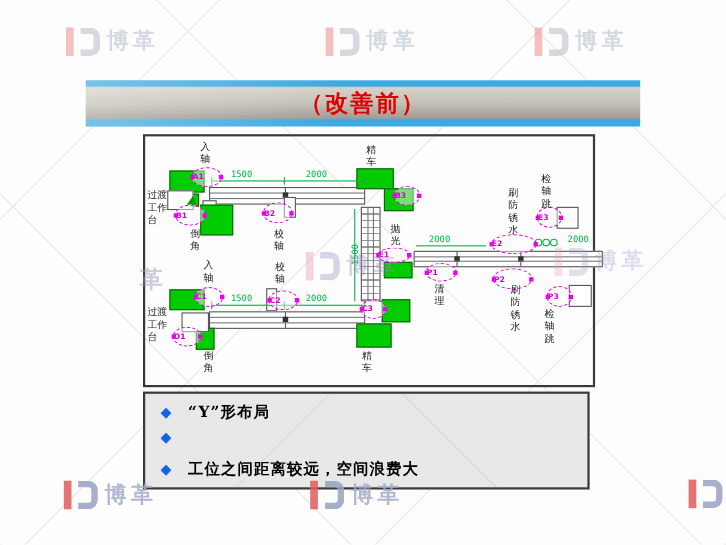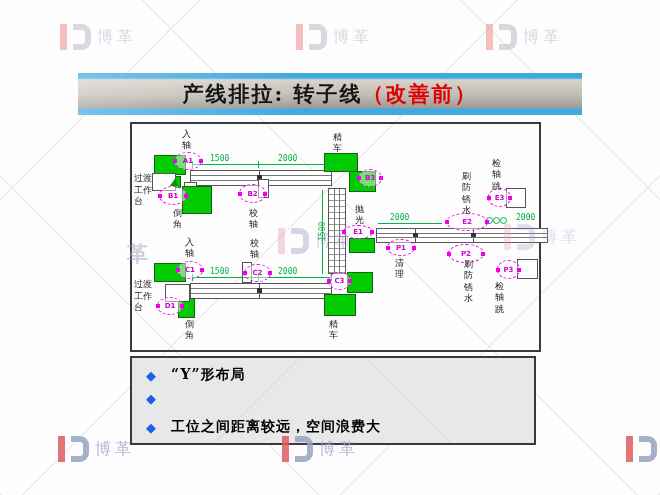--- a/index.html
+++ b/index.html
@@ -8,21 +8,21 @@
     background:
       repeating-linear-gradient(45deg, #ececec 0, #ececec 1.5px, transparent 1.5px, transparent 225px),
       repeating-linear-gradient(-45deg, #ececec 0, #ececec 1.5px, transparent 1.5px, transparent 225px),
       #fdfdfd;
     font-family:"DejaVu Sans", sans-serif;
   }
   
   .wm{position:absolute;display:flex;align-items:center;gap:6px;pointer-events:none;}
   .wm-bar{width:7px;height:26px;background:#ef8d8d;display:inline-block;}
   .wm-g{width:18px;height:26px;box-sizing:border-box;border:6px solid #b7bcca;border-left:none;border-top-right-radius:9px;border-bottom-right-radius:9px;display:inline-block;}
-  .wm-text{font-size:16px;font-weight:normal;letter-spacing:4px;color:#b4bacb;font-family:"DejaVu Sans",sans-serif;}
+  .wm-text{font-size:20px;font-weight:bold;letter-spacing:4px;color:#b4bacb;font-family:"DejaVu Sans",sans-serif;}
   .wm.top{opacity:.55;}
   .wm.mid{opacity:.42;z-index:6;}
   .wm.mid .wm-text{color:#988fc6;}
   .wm.mid .wm-bar{background:#e8a0ae;}
   .wm.mid .wm-g{border-color:#a79ccb;}
   .wm.bot{opacity:.85;z-index:4;}
   .wm.bot .wm-bar{background:#e05c5c;}
   .wm.bot .wm-g{border-color:#99a3c0;}
   .wm.bot .wm-text{color:#a3abc6;}
   .wm-frag{position:absolute;font-size:21px;font-weight:bold;color:#9aa0b8;opacity:.5;z-index:6;pointer-events:none;}
@@ -42,21 +42,21 @@
   .mach{position:absolute;background:#00cc00;border:1px solid #156015;box-sizing:border-box;}
   .wblock{position:absolute;background:#fff;border:1px solid #555;box-sizing:border-box;}
   .conv{position:absolute;background:#fff;border:1px solid #555;box-sizing:border-box;}
   .conv-h::before,.conv-h::after{content:"";position:absolute;left:0;right:0;height:1px;background:#777;}
   .conv-h::before{top:4px;} .conv-h::after{bottom:4px;}
   .conv-v{background:repeating-linear-gradient(180deg,#fff 0 5px,#999 5px 6px);}
   .conv-v::before,.conv-v::after{content:"";position:absolute;top:0;bottom:0;width:1px;background:#777;}
   .conv-v::before{left:5px;} .conv-v::after{right:5px;}
   .divv{position:absolute;top:0;bottom:0;width:1px;background:#555;}
   .pallet{position:absolute;width:5px;height:5px;background:#333;top:4px;}
-  .mk{position:absolute;border:1.5px dashed #ee00ee;border-radius:50%;display:flex;align-items:center;justify-content:center;
+  .mk{position:absolute;border:1.5px dashed #ee00ee;border-radius:50%;display:flex;align-items:center;
       color:#d000d0;font-size:7px;font-weight:bold;background:rgba(255,255,255,.45);box-sizing:border-box;z-index:2;}
   .mk::before,.mk::after{content:"";position:absolute;width:4px;height:4px;background:#ee00ee;top:50%;margin-top:-2px;}
   .mk::before{left:-2px;} .mk::after{right:-2px;}
   .lbl{position:absolute;color:#1c1c1c;font-size:9px;line-height:1.25;z-index:2;}
   .v{width:11px;word-break:break-all;text-align:center;}
   .v3{width:20px;word-break:break-all;line-height:1.3;}
   .dim{position:absolute;color:#00b44a;font-size:8px;font-family:"DejaVu Sans Mono",monospace;z-index:2;}
   .dimline{position:absolute;background:#00b44a;z-index:1;}
   .dim-rot{transform:rotate(-90deg);transform-origin:left top;}
   .roller{position:absolute;width:5px;height:5px;border:1px solid #00b44a;border-radius:50%;background:transparent;z-index:2;}
@@ -86,21 +86,20 @@
     <span class="wm-g"></span>
   <span class="wm-text">博革</span>
 </div>
 <div class="wm top" style="left:486px;top:24px;">
   <span class="wm-bar"></span>
     <span class="wm-g"></span>
   <span class="wm-text">博革</span>
 </div>
 
 <div class="titlebar">
-  <span class="t-main">产线排拉: 转子线</span>
   <span class="t-red">（改善前）</span>
 </div>
 
 <div class="diagram">
 
   <div class="conv conv-h" style="left:58px;top:46px;width:142px;height:16px;">
     <i class="divv" style="left:68px;"></i>
     <i class="pallet" style="left:66px;"></i>
   </div>
   <div class="conv conv-h" style="left:58px;top:159px;width:142px;height:16px;">

